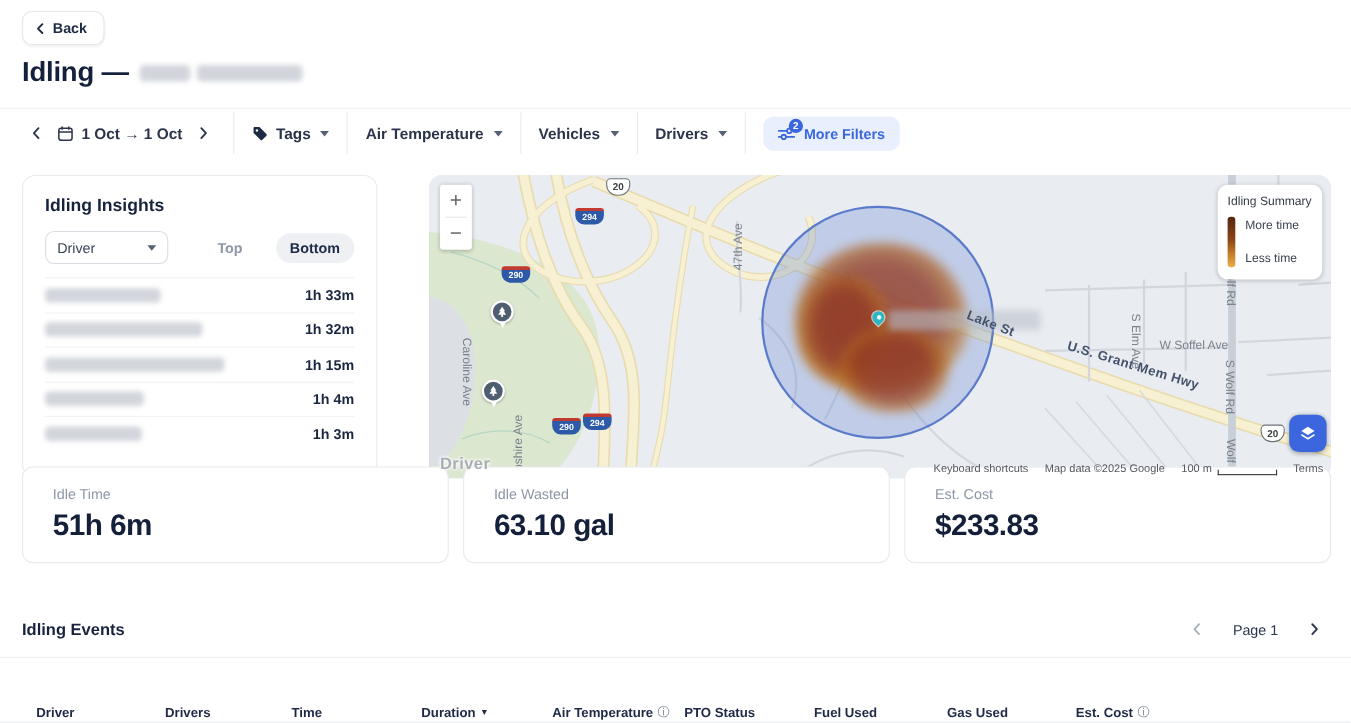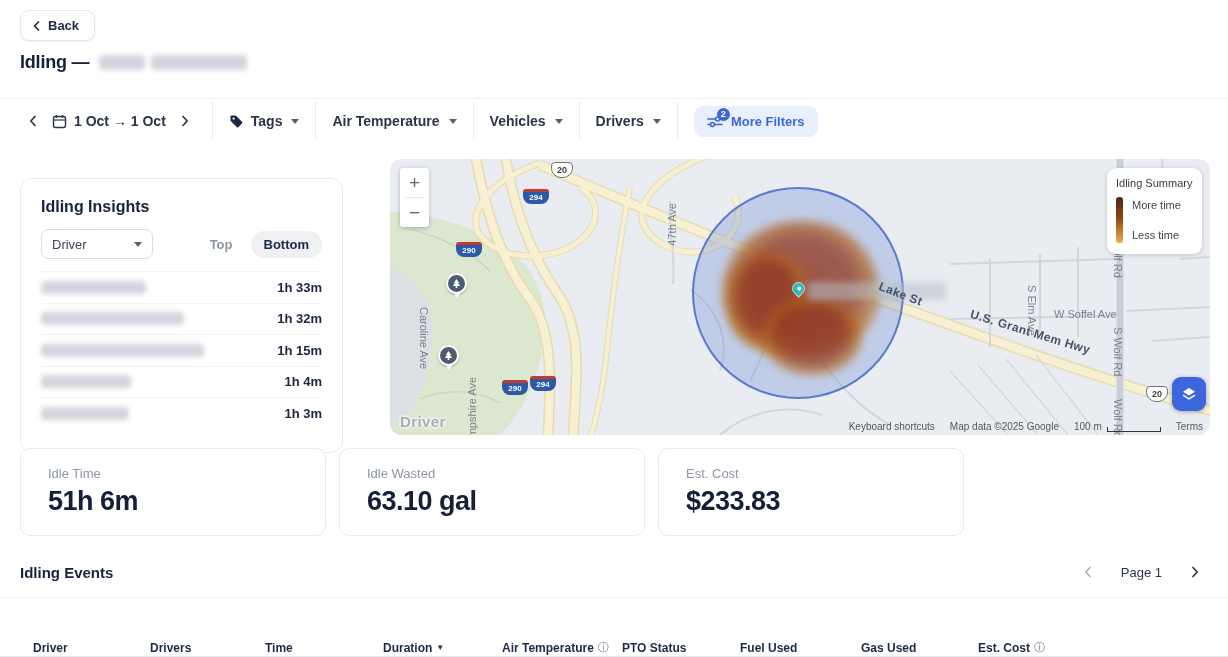--- a/index.html
+++ b/index.html
@@ -5,21 +5,21 @@
   * { margin:0; padding:0; box-sizing:border-box; }
   html,body { width:1228px; height:657px; overflow:hidden; background:#fff;
     font-family:"Liberation Sans", sans-serif; }
   .page { position:relative; width:1228px; height:657px; background:#fff;padding-left:44px; }
 
   
   .back-btn { position:absolute; left:20px; top:10px; display:inline-flex; align-items:center; gap:7px;
     padding:7px 15px 7px 11px; background:#fff; border:1px solid #e4e7ec; border-radius:9px;
     box-shadow:0 1px 2px rgba(16,24,40,.06); font-size:13px; font-weight:700; color:#1c2a44; cursor:pointer; }
   .page-title { position:absolute; left:20px; top:52px; display:flex; align-items:center; gap:10px;
-    font-size:18px; font-weight:800; color:#15213c; letter-spacing:-.2px; }
+    font-size:25px; font-weight:800; color:#15213c; letter-spacing:-.2px; }
   .redacted { background:#c7cbd3; border-radius:4px; filter:blur(2.5px); opacity:.8; }
   .t-red1 { width:46px; height:15px; } .t-red2 { width:96px; height:15px; }
   .hr { position:absolute; left:0; right:0; height:1px; background:#edeff2; }
   .hr1 { top:98px; } .hr2 { top:597px; }
 
   
   .filterbar { position:absolute; left:22px; top:103px; right:20px; height:36px; display:flex; align-items:center; }
   .icon-btn { display:inline-flex; align-items:center; justify-content:center; width:22px; height:22px;
     background:none; border:none; cursor:pointer; }
   .fb-group { display:flex; align-items:center; gap:7px; font-size:14px; font-weight:600; color:#2b3448; cursor:pointer; }
@@ -27,26 +27,26 @@
   .caret { width:0; height:0; border-left:4px solid transparent; border-right:4px solid transparent;
     border-top:5px solid #55607245; border-top-color:#556072; margin-left:2px; }
   .more-filters { display:inline-flex; align-items:center; gap:8px; background:#e9effc; border:none;
     border-radius:9px; padding:8px 13px; font-size:13px; font-weight:600; color:#3a67de; cursor:pointer; position:relative; }
   .mf-icon-wrap { position:relative; display:inline-flex; }
   .mf-badge { position:absolute; top:-6px; right:-7px; width:13px; height:13px; border-radius:50%;
     background:#3a67de; color:#fff; font-size:9px; font-weight:700; display:flex; align-items:center; justify-content:center; }
 
   
   .insights { position:absolute; left:20px; top:159px; width:323px; height:275px; background:#fff;
-    border:1px solid #e8eaee; border-radius:12px;margin-top:19px; }
+    border:1px solid #e8eaee; border-radius:12px; }
   .insights-title { padding:19px 20px 0; font-size:16px; font-weight:700; color:#17223e; }
   .insights-controls { display:flex; align-items:center; justify-content:space-between; padding:13px 20px 12px; }
   .select { display:flex; align-items:center; justify-content:space-between; width:112px; height:30px;
     border:1px solid #d9dde3; border-radius:8px; padding:0 10px; font-size:13px; color:#3b4558; cursor:pointer; background:#fff; }
-  .toggle { display:flex; align-items:center; gap:8px; font-size:13px; }
+  .toggle { display:flex; align-items:center; gap:20px; font-size:13px; }
   .toggle-top { color:#8d96a5; font-weight:600; padding:6px 10px; cursor:pointer; background:none; border:none; font-size:13px; }
   .toggle-bottom { color:#1b2a4a; font-weight:700; background:#eef0f3; border:none; border-radius:16px;
     padding:6px 13px; cursor:pointer; font-size:13px; }
   .insight-row { display:flex; align-items:center; justify-content:space-between; height:31.5px;
     margin:0 20px; border-top:1px solid #f0f2f4; }
   .insight-time { font-size:13px; font-weight:700; color:#1a2640; }
   .n-red { height:13px; }
   .n1{width:105px}.n2{width:143px}.n3{width:163px}.n4{width:90px}.n5{width:88px}
 
   
@@ -106,21 +106,21 @@
 
   .google-logo { position:absolute; left:10px; bottom:5px; font-size:15px; font-weight:700; color:#a9aeb4;
     letter-spacing:.4px; text-shadow:0 0 2px #fff,0 0 3px #fff,0 0 4px #fff; cursor:pointer; z-index:5; }
   .map-attrib { position:absolute; right:7px; bottom:3px; display:flex; align-items:center; gap:15px;
     font-size:10px; color:#54585e; z-index:5; }
   .scale-wrap { display:flex; align-items:flex-end; gap:5px; }
   .scale-bar { width:54px; height:5px; border-left:1.5px solid #33363a; border-right:1.5px solid #33363a;
     border-bottom:1.5px solid #33363a; }
 
   
-  .stats { position:absolute; left:20px; top:448px; width:944px; display:flex; gap:13px; }
+  .stats { position:absolute; left:20px; top:424px; width:1190px; display:flex; gap:13px; }
   .stat-card { flex:1; height:88px; background:#fff; border:1px solid #e8eaee; border-radius:10px;
     padding:17px 27px; }
   .stat-label { font-size:13px; color:#8d96a6; margin-bottom:5px; }
   .stat-value { font-size:27px; font-weight:800; color:#141f3a; letter-spacing:-.5px; }
 
   
   .events-title { position:absolute; left:20px; top:564px; font-size:15px; font-weight:800; color:#17223e; }
   .pagination { position:absolute; right:22px; top:561px; display:flex; align-items:center; gap:22px; }
   .page-label { font-size:13px; color:#2a3650; }
   .table-head { position:absolute; left:0; right:0; top:639px; height:18px; display:grid;

